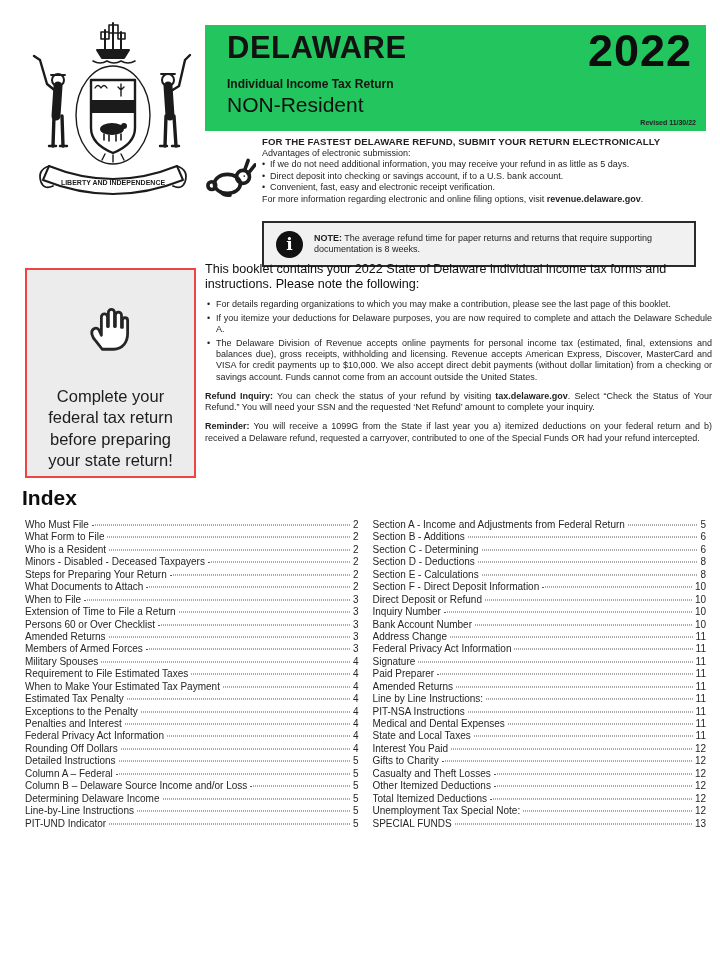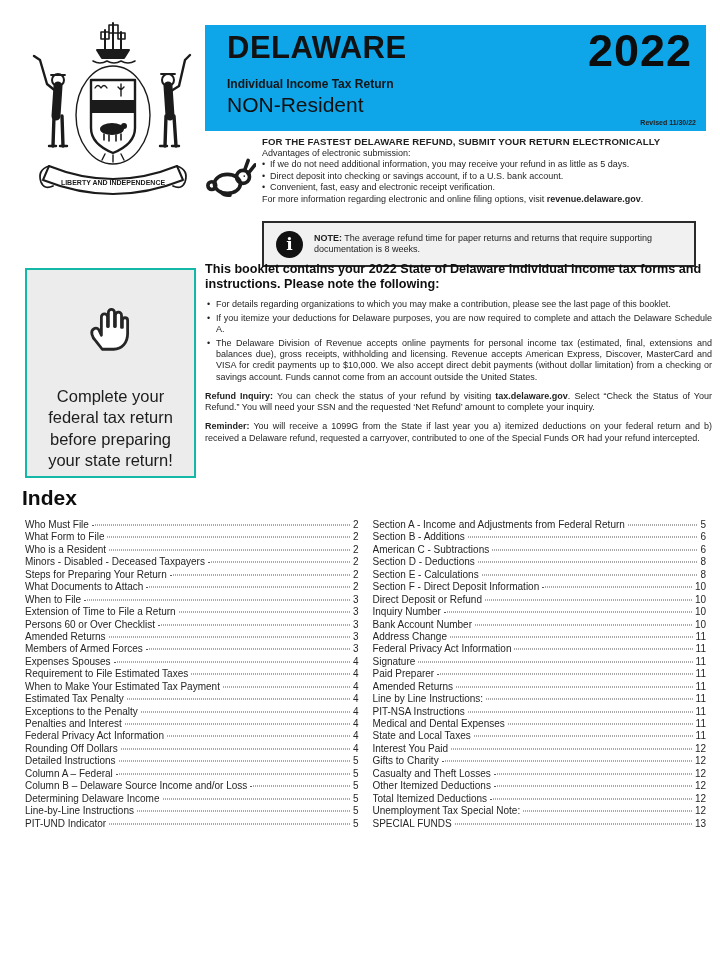--- a/index.html
+++ b/index.html
@@ -34,28 +34,28 @@
           border:2.5px solid #2b2b2b; background:#f1f1f1; box-sizing:border-box;
           display:flex; align-items:center; padding:0 12px; }
   .note-icon { width:27px; height:27px; flex:0 0 27px; border-radius:50%; background:#111; color:#fff;
                display:flex; align-items:center; justify-content:center;
                font-family:"DejaVu Serif", serif; font-weight:700; font-size:17px; margin-right:11px; }
   .note-text { font-size:9px; line-height:11.2px; }
   .note-text b { font-weight:700; }
 
   
   .fedbox { position:absolute; left:25px; top:268px; width:171px; height:210px;
-            border:2px solid #14b8a6; background:#ececec; box-sizing:border-box;
+            border:2px solid #ef4444; background:#ececec; box-sizing:border-box;
             text-align:center; padding-top:32px; }
   .fedbox svg { width:56px; height:56px; }
   .fedbox-text { margin:24px 6px 0; font-size:16.5px; line-height:1.3; color:#1d1d1d; }
 
   
   .booklet { position:absolute; left:205px; top:262px; width:507px; }
-  .bk-head { font-size:12.6px; font-weight:700; line-height:1.22; color:#0f0f0f; }
+  .bk-head { font-size:12.6px; font-weight:400; line-height:1.22; color:#0f0f0f; }
   .bk-bullets { margin-top:6px; }
   .bk-bullet { display:flex; font-size:9px; line-height:11.3px; margin-bottom:2.5px; }
   .bk-bullet .blt2 { width:11px; flex:0 0 11px; padding-left:2px; box-sizing:border-box; }
   .bk-bullet .txt { flex:1; text-align:justify; }
   .bk-para { margin:8px 0 0; font-size:9px; line-height:11.3px; text-align:justify; }
   .bk-para b { font-weight:700; }
 
   
   .index-title { position:absolute; left:22px; top:486px; font-size:21px; font-weight:800; color:#0d0d0d; }
   .index-cols { position:absolute; left:25px; top:519px; width:681px; display:flex; gap:14px; }
@@ -105,21 +105,21 @@
         <path d="M135 130 h7 M147 130 h7" stroke-width="2.4"></path>
         <path d="M143 77 L154 70 L160 44 M160 44 l5 -5" stroke-width="2.4"></path>
 
         <path d="M24 150 Q88 176 152 150 L158 164 Q88 192 18 164 Z" fill="#ffffff" stroke-width="2"></path>
         <path d="M24 150 q-12 4 -8 16 q3 8 12 4 M152 150 q12 4 8 16 q-3 8 -12 4" stroke-width="1.8"></path>
         <text x="88" y="169" text-anchor="middle" font-size="7" font-weight="bold" fill="#1b1b1b" stroke="none" font-family="Liberation Sans, sans-serif">LIBERTY AND INDEPENDENCE</text>
       </g>
     </svg>
   </div>
 
-  <div class="header-band" style="background: #0ea5e9;">
+  <div class="header-band" style="background: #22c55e;">
     <div class="hd-state">DELAWARE</div>
     <div class="hd-sub">Individual Income Tax Return</div>
     <div class="hd-res">NON-Resident</div>
     <div class="hd-year">2022</div>
     <div class="hd-rev">Revised 11/30/22</div>
   </div>
 
   <div class="fast">
     <div class="rabbit">
       <svg viewBox="0 0 60 52" fill="none" stroke="#1d1d1d" stroke-width="4.2" stroke-linecap="round" stroke-linejoin="round">
@@ -265,21 +265,21 @@
           <span class="idx-page">3</span>
         </div>
 
         <div class="idx-row">
           <span class="idx-label">Members of Armed Forces</span>
           <span class="idx-leader"></span>
           <span class="idx-page">3</span>
         </div>
 
         <div class="idx-row">
-          <span class="idx-label">Expenses Spouses</span>
+          <span class="idx-label">Military Spouses</span>
           <span class="idx-leader"></span>
           <span class="idx-page">4</span>
         </div>
 
         <div class="idx-row">
           <span class="idx-label">Requirement to File Estimated Taxes</span>
           <span class="idx-leader"></span>
           <span class="idx-page">4</span>
         </div>
 
@@ -363,21 +363,21 @@
           <span class="idx-page">5</span>
         </div>
 
         <div class="idx-row">
           <span class="idx-label">Section B - Additions</span>
           <span class="idx-leader"></span>
           <span class="idx-page">6</span>
         </div>
 
         <div class="idx-row">
-          <span class="idx-label">American C - Subtractions</span>
+          <span class="idx-label">Section C - Determining</span>
           <span class="idx-leader"></span>
           <span class="idx-page">6</span>
         </div>
 
         <div class="idx-row">
           <span class="idx-label">Section D - Deductions</span>
           <span class="idx-leader"></span>
           <span class="idx-page">8</span>
         </div>
 

